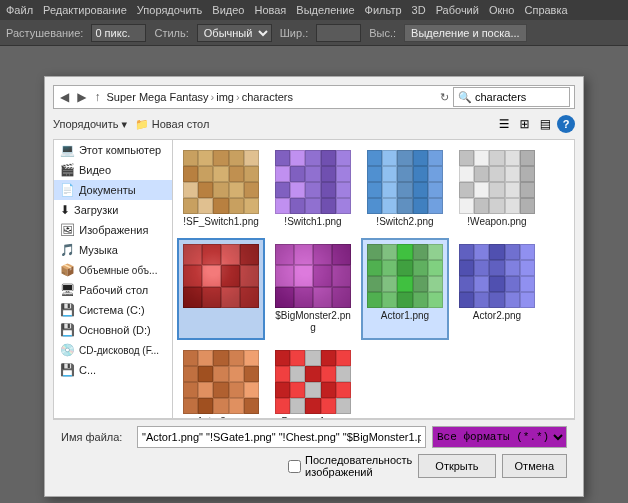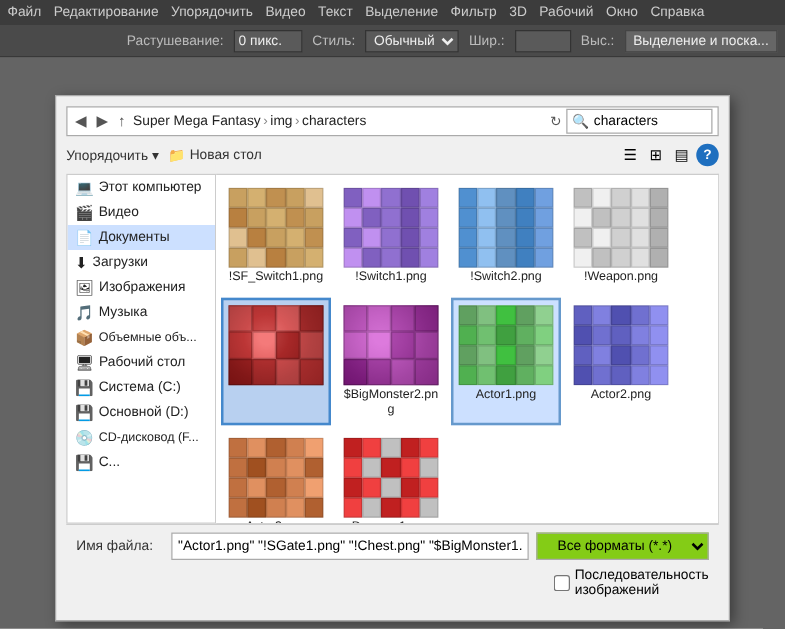--- a/index.html
+++ b/index.html
@@ -28,21 +28,20 @@
     .ps-toolbar {
       background: #4a4a4a;
       height: 26px;
       display: flex;
       align-items: center;
       padding: 0 6px;
       gap: 8px;
       font-size: 11px;
       color: #ccc;
       border-bottom: 1px solid #333;
-      justify-content: flex-end;
     }
     .ps-toolbar select {
       background: #5a5a5a;
       color: #eee;
       border: 1px solid #333;
       font-size: 11px;
       height: 18px;
       padding: 0 2px;
     }
     .ps-toolbar input {
@@ -322,24 +321,25 @@
       flex: 1;
       height: 22px;
       border: 1px solid #aaa;
       font-size: 11px;
       padding: 0 4px;
       background: white;
     }
     .filename-dropdown {
       height: 22px;
       border: 1px solid #aaa;
-      background: #84cc16;
-      font-size: 11px;
-      padding: 0 12px;
-      cursor: pointer;
+      background: #a21caf;
+      font-size: 11px;
+      padding: 0 0;
+      cursor: pointer;
+      font-family: Liberation Mono, monospace;
     }
     .format-row {
       display: flex;
       align-items: center;
       gap: 6px;
       margin-bottom: 4px;
     }
     .format-label {
       font-size: 11px;
       color: #333;
@@ -400,21 +400,21 @@
     }
   </style>
 </head>
 <body>
 
 <div class="ps-menubar">
   <span>Файл</span>
   <span>Редактирование</span>
   <span>Упорядочить</span>
   <span>Видео</span>
-  <span>Текст</span>
+  <span>Новая</span>
   <span>Выделение</span>
   <span>Фильтр</span>
   <span>3D</span>
   <span>Рабочий</span>
   <span>Окно</span>
   <span>Справка</span>
 </div>
 
 <div class="ps-toolbar">
   <span class="ps-toolbar-label">Растушевание:</span>
@@ -798,19 +798,23 @@
           <select class="filename-dropdown">
             <option>Все форматы (*.*)</option>
           </select>
         </div>
         <div class="format-row">
           <span class="format-label"></span>
           <div class="seq-checkbox">
             <input type="checkbox" style="">
             <span>Последовательность<br>изображений</span>
           </div>
+          <div class="action-btns">
+            <button class="open-btn">Открыть</button>
+            <button class="cancel-btn">Отмена</button>
+          </div>
         </div>
       </div>
 
     </div>
   </div>
 
 </div>
 
 </body></html>

